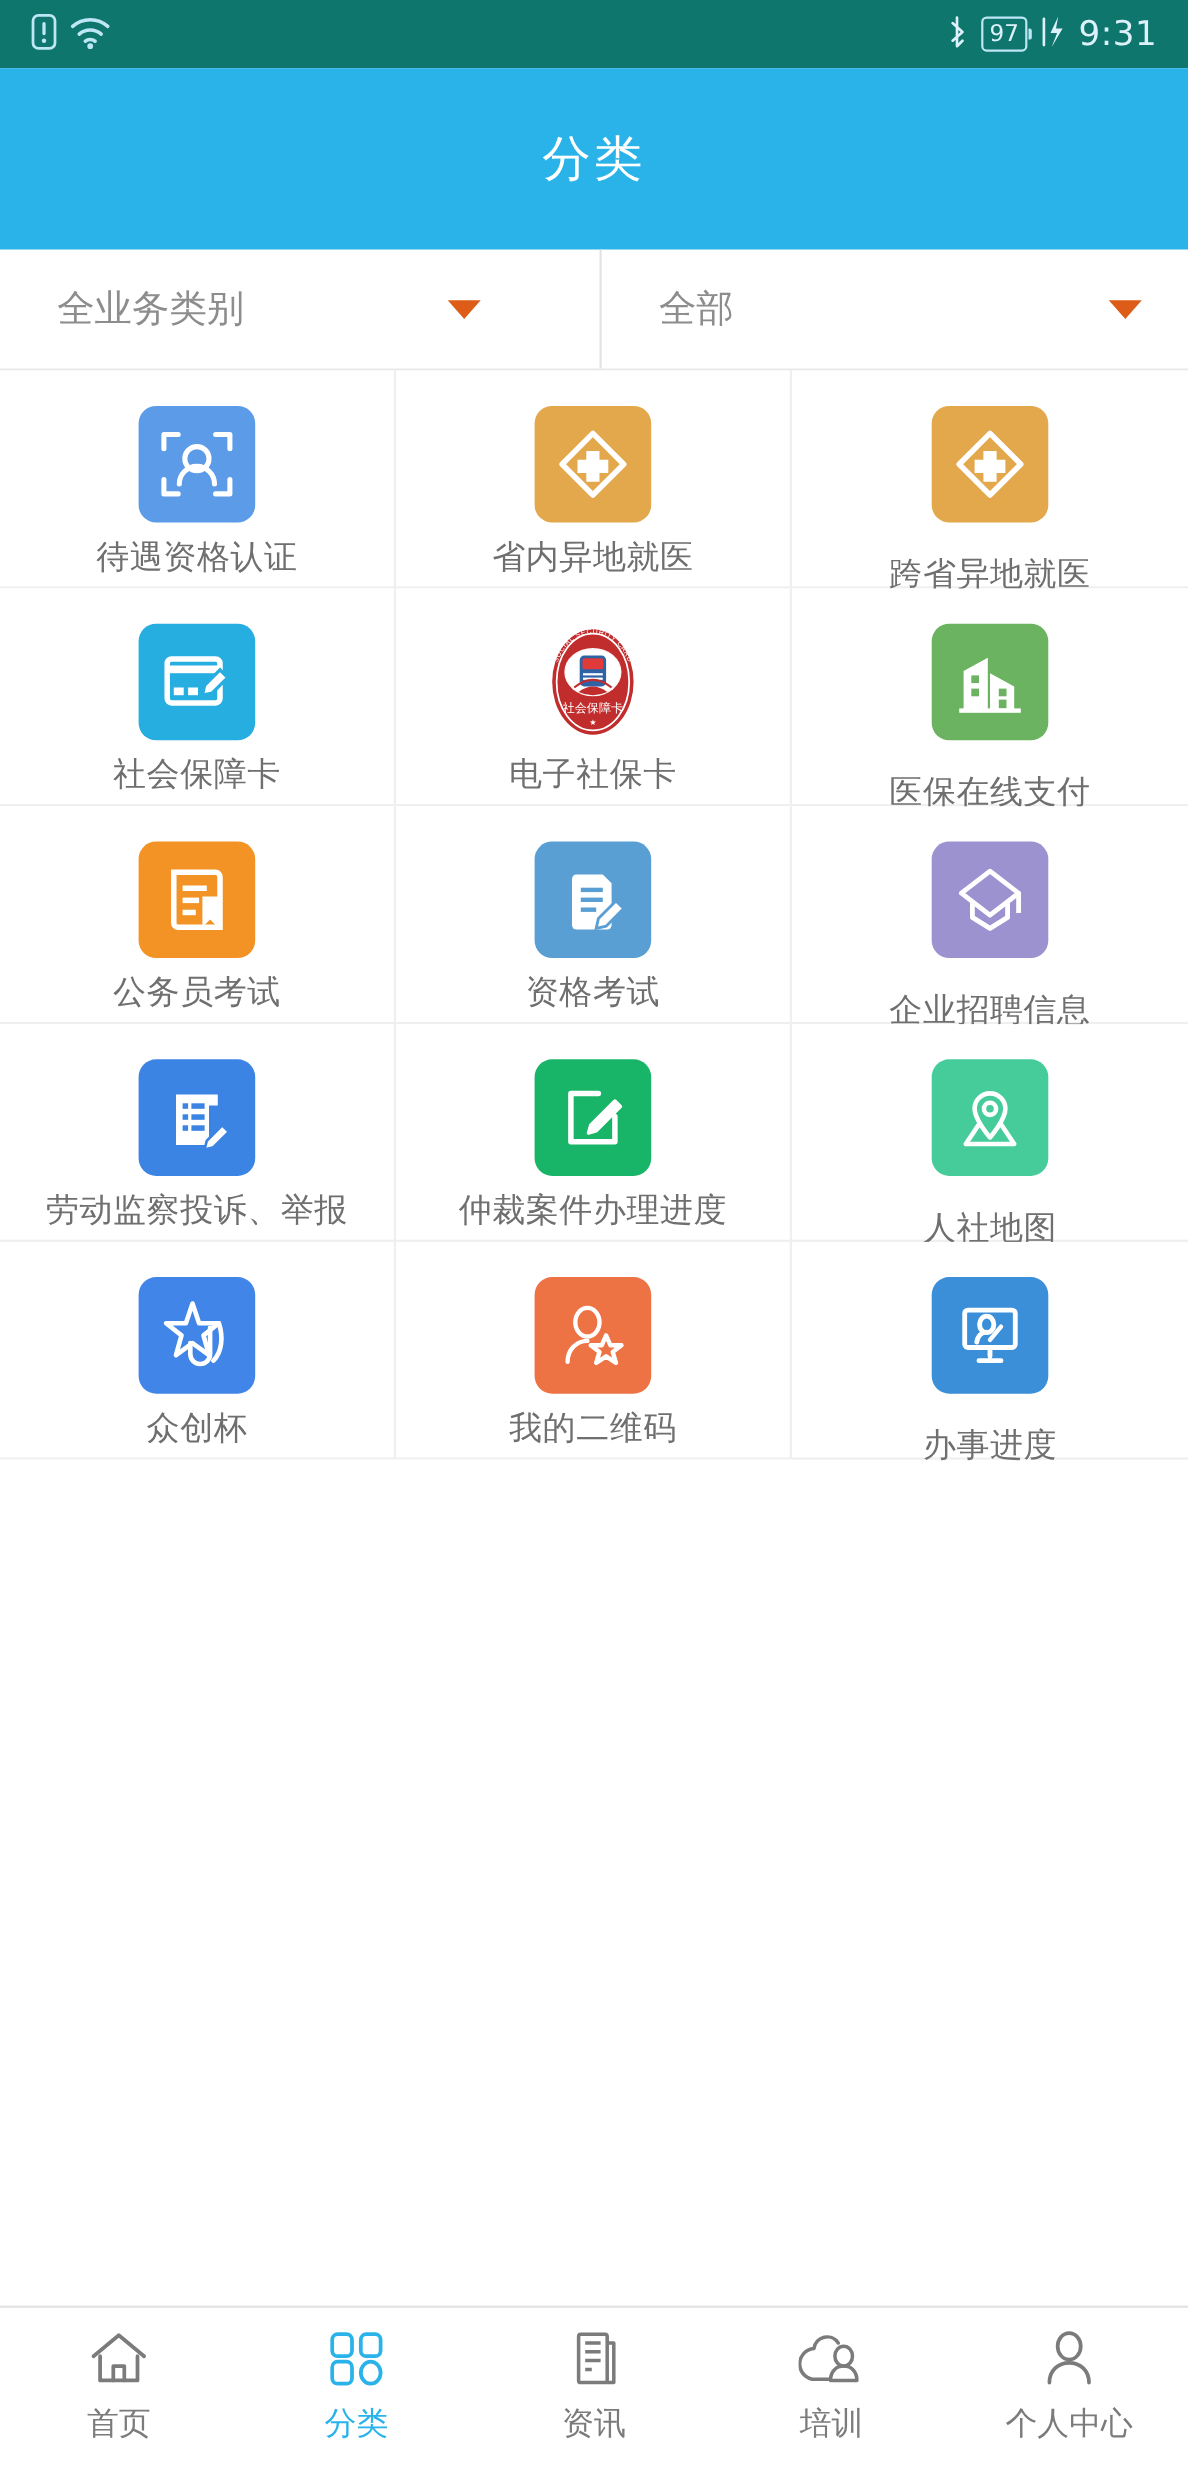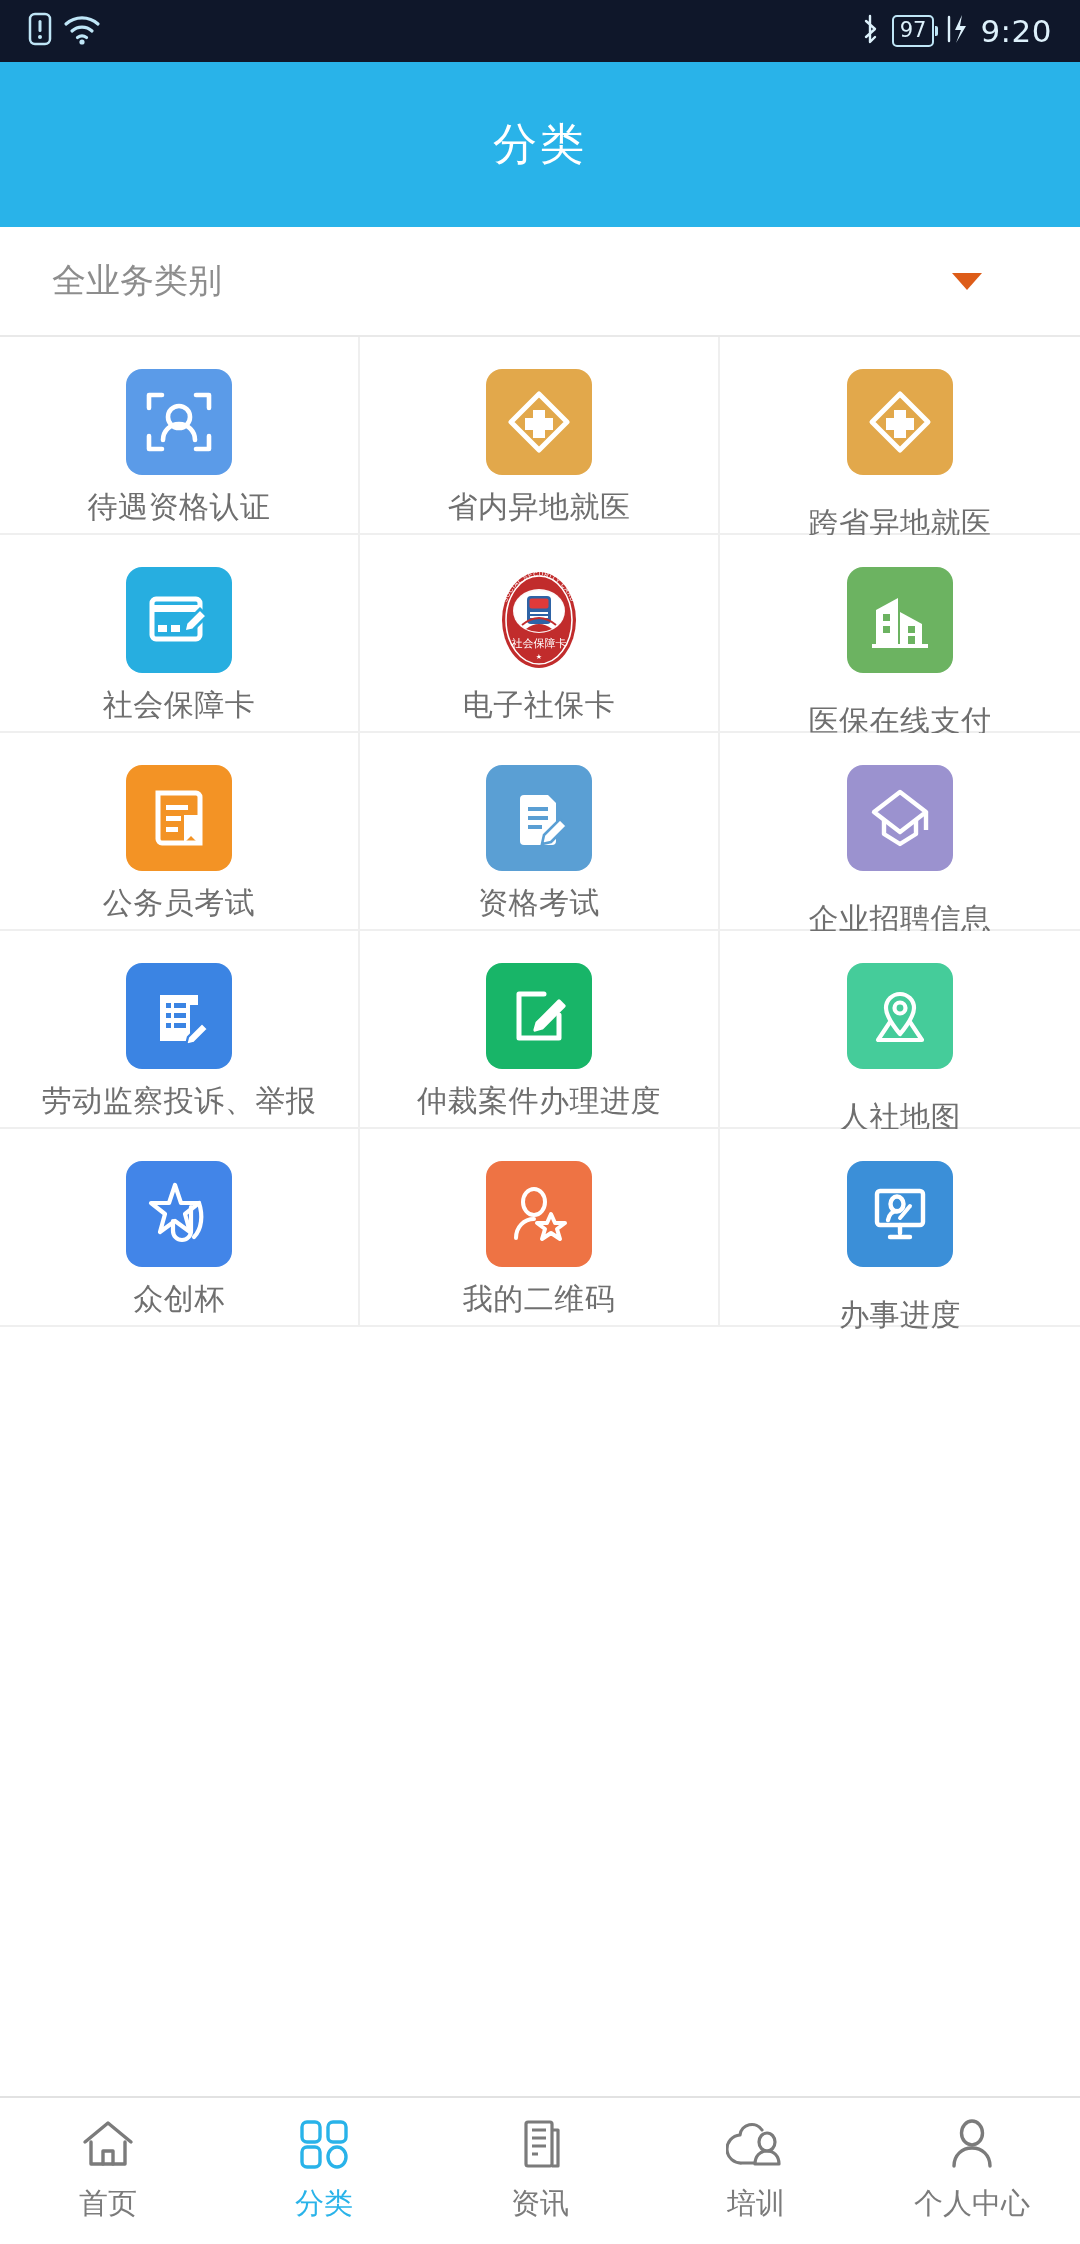--- a/index.html
+++ b/index.html
@@ -6,21 +6,21 @@
   html, body {
     width: 1080px; height: 2244px;
     font-family: "DejaVu Sans", "Liberation Sans", sans-serif;
     background: #ffffff;
     overflow: hidden;
   }
   .screen { width: 1080px; height: 2244px; display: flex; flex-direction: column; background:#fff; }
 
   
   .statusbar {
-    height: 62px; background: #0f172a; flex: 0 0 62px;
+    height: 62px; background: #0f766e; flex: 0 0 62px;
     display: flex; align-items: center; padding: 0 28px;
     color: #cfeaf7;
   }
   .sb-left { display: flex; align-items: center; gap: 10px; }
   .sb-right { margin-left: auto; display: flex; align-items: center; gap: 12px; }
   .sb-time { font-size: 31px; color: #ddf1fb; letter-spacing: .5px; }
   .batt {
     border: 2px solid #bfe6f7; border-radius: 5px;
     font-size: 21px; line-height: 1; padding: 3px 6px 4px; color: #ddf1fb;
     position: relative;
@@ -132,31 +132,35 @@
             <path d="M6 8l9 8-9 8M10 3v26l5-5" fill="none" stroke="#ddf1fb" stroke-width="2.4" stroke-linecap="round" stroke-linejoin="round"></path>
           </svg>
       </span>
       <span class="batt">97</span>
       <span class="icn">
         <svg width="22" height="32" viewBox="0 0 22 32">
             <path d="M3 4v24" stroke="#ddf1fb" stroke-width="2.4" stroke-linecap="round"></path>
             <path d="M16 2l-7 15h6l-5 13 10-17h-6z" fill="#ddf1fb"></path>
           </svg>
       </span>
-      <span class="sb-time">9:20</span>
+      <span class="sb-time">9:31</span>
     </div>
   </div>
 
   <div class="titlebar">
     <div class="title">分类</div>
   </div>
 
   <div class="filterbar">
     <div class="filter">
       <span class="f-label">全业务类别</span>
+      <span class="caret"></span>
+    </div>
+    <div class="filter">
+      <span class="f-label">全部</span>
       <span class="caret"></span>
     </div>
   </div>
 
   <div class="grid">
 
     <div class="cell">
       <div class="tile" style="background:#5B9BE8">
         <svg width="76" height="76" viewBox="0 0 76 76" fill="none" stroke="#fff" stroke-width="4.6" stroke-linecap="round" stroke-linejoin="round">
           <path d="M8 24V11h13M55 11h13v13M68 52v13H55M21 65H8V52"></path>

